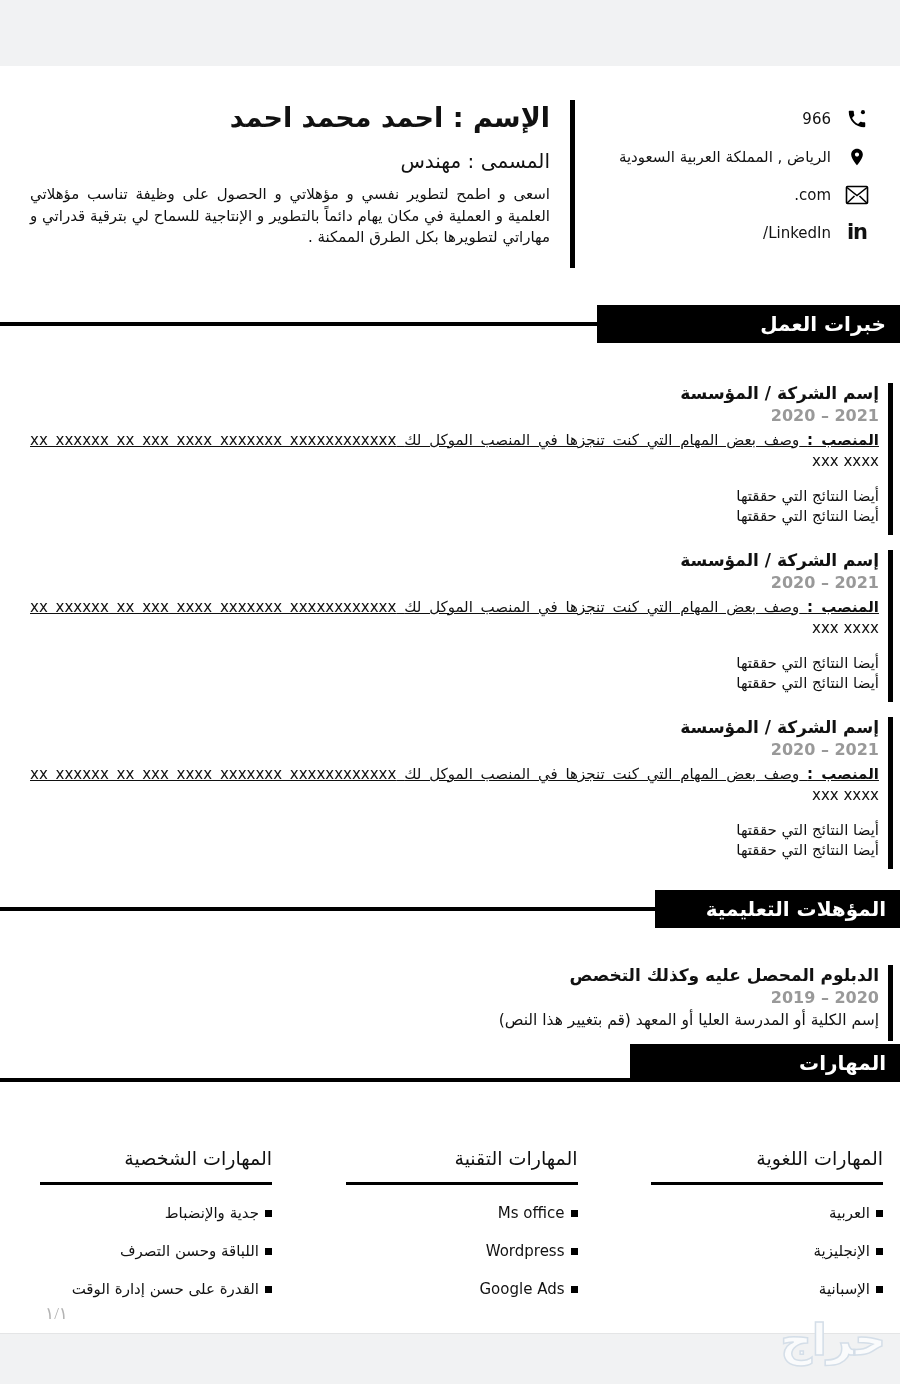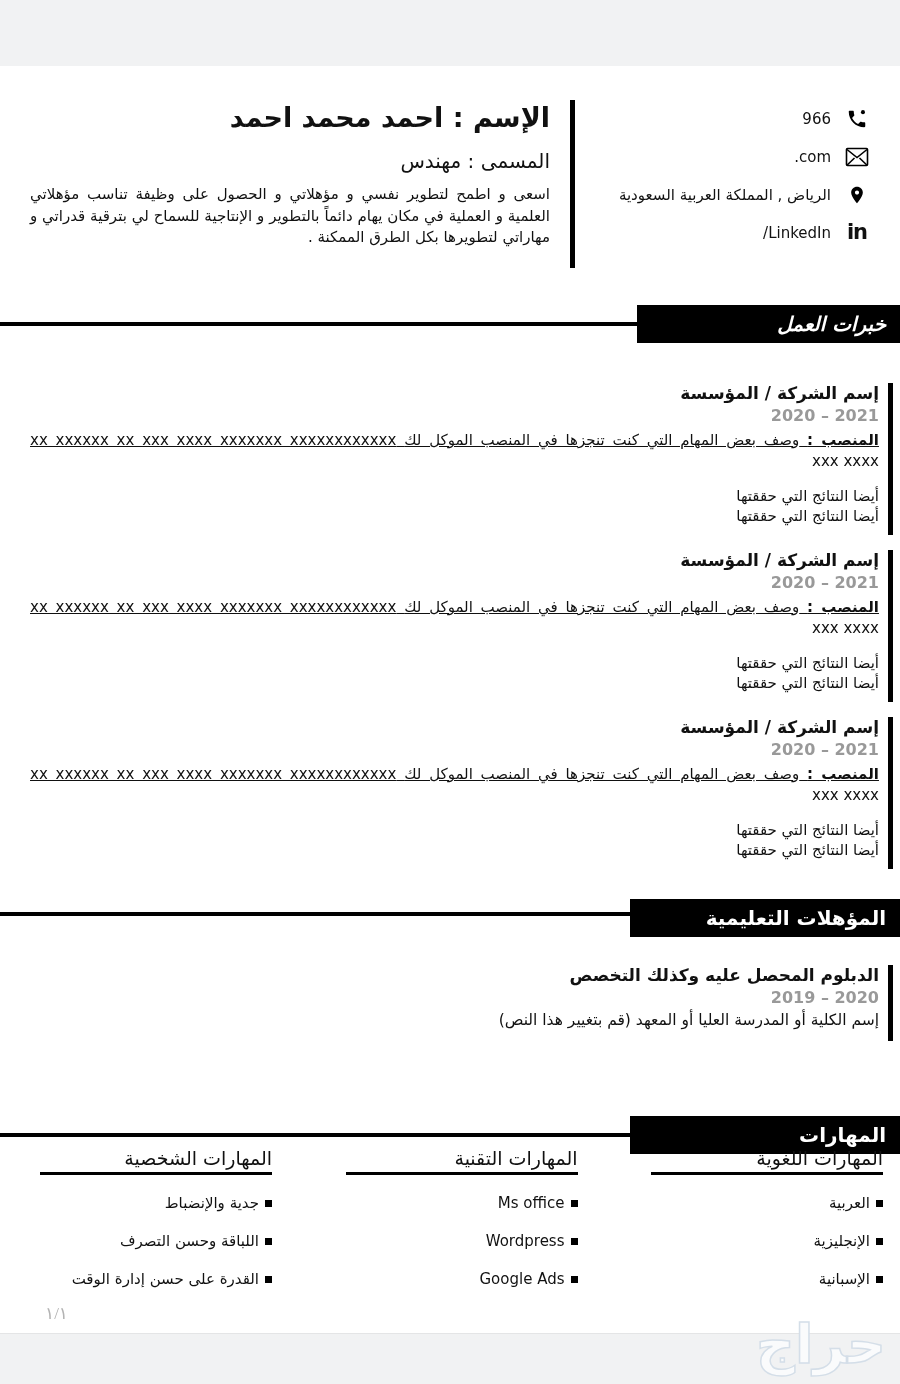--- a/index.html
+++ b/index.html
@@ -21,87 +21,87 @@
     border-left:none; border-right:5px solid #000; padding-right:20px; text-align:right;}
   .name{font-size:27px; font-weight:800; margin:2px 0 0 0; line-height:1.2;}
   .jobtitle{font-size:20px; margin-top:15px;}
   .summary{font-size:15px; line-height:21.5px; margin-top:11px; text-align:justify;}
 
   
   .sec{position:absolute; left:0; right:0; display:flex; align-items:center;}
   .sec .bar{height:38px; background:#000; color:#fff; font-weight:bold; font-size:20px;
     display:flex; align-items:center; padding-right:14px; box-sizing:border-box;}
   .sec .rule{flex:1; height:4px; background:#000;}
-  .sec-exp{top:239px;} .sec-exp .bar{width:263px;font-style:italic;}
-  .sec-edu{top:824px;} .sec-edu .bar{width:270px;margin-top:9px;}
-  .sec-skl{top:1050px;} .sec-skl .bar{width:270px;}
+  .sec-exp{top:239px;} .sec-exp .bar{width:303px;}
+  .sec-edu{top:824px;} .sec-edu .bar{width:245px;}
+  .sec-skl{top:978px;align-items:flex-end;} .sec-skl .bar{width:270px;}
 
   
   .entry{position:absolute; left:30px; right:7px; border-right:5px solid #000;
     padding-right:9px; text-align:right; box-sizing:border-box;}
   .job1{top:317px; height:152px;} .job2{top:484px; height:152px;} .job3{top:651px; height:152px;}
   .edu1{top:899px; height:76px;}
   .company,.degree{font-size:17px; font-weight:bold;}
   .dates{font-size:16px; font-weight:bold; color:#999; margin-top:3px;}
   .role1{font-size:15px; line-height:21px; margin-top:5px; text-align:justify; text-align-last:justify;text-decoration:underline;}
   .role2{font-size:15px; line-height:21px;}
   .results{margin-top:15px; font-size:15px; line-height:19.5px;}
   .school{font-size:15.5px; margin-top:4px;}
 
   
   .skills{position:absolute; top:1079px; left:40px; right:17px; display:flex; justify-content:space-between;}
   .skill-col{width:232px;}
-  .skill-title{font-size:19px; text-align:right; padding-bottom:1px; border-bottom:3px solid #000; line-height:26px;}
+  .skill-title{font-size:19px; text-align:right; padding-bottom:11px; border-bottom:3px solid #000; line-height:26px;}
   .skill-item{display:flex; align-items:center; gap:6px; margin-top:18px; height:20px; font-size:15px;}
   .bullet{width:7px; height:7px; background:#000; flex:0 0 7px;}
 
   
   .pagenum{position:absolute; left:45px; top:1237px; color:#b3b3b3; font-size:17px; direction:ltr;font-family:Liberation Serif, serif;}
   .footer{position:absolute; top:1333px; left:0; width:900px; height:51px; background:#f1f2f3; border-top:1px solid #e4e5e6; box-sizing:border-box;}
-  .watermark{position:absolute; top:1318px; right:14px; font-size:54px; font-weight:bold;
+  .watermark{position:absolute; top:1318px; right:14px; font-size:44px; font-weight:bold;
     color:#fafbfc; -webkit-text-stroke:1.5px #d4dee8; z-index:4; line-height:1;}
   svg{display:block;}
 </style>
 </head>
 <body>
 
 <div id="root">
   <div class="page">
 
     <div class="contact">
       <div class="c-row">
         <span class="c-ico">
           <svg width="22" height="22" viewBox="0 0 24 24">
               <path fill="#000" d="M6.62 10.79c1.44 2.83 3.76 5.14 6.59 6.59l2.2-2.2c.27-.27.67-.36 1.02-.24 1.12.37 2.33.57 3.57.57.55 0 1 .45 1 1V20c0 .55-.45 1-1 1-9.39 0-17-7.61-17-17 0-.55.45-1 1-1h3.5c.55 0 1 .45 1 1 0 1.25.2 2.45.57 3.57.11.35.03.74-.25 1.02l-2.2 2.2z"></path>
               <circle cx="18.5" cy="4.5" r="2.2" fill="#000"></circle>
             </svg>
         </span>
         <span class="ltr">966</span>
+      </div>
+      <div class="c-row">
+        <span class="c-ico">
+          <svg width="20" height="24" viewBox="0 0 24 24">
+              <path fill="#000" d="M12 2C8.13 2 5 5.13 5 9c0 5.25 7 13 7 13s7-7.75 7-13c0-3.87-3.13-7-7-7zm0 9.5c-1.38 0-2.5-1.12-2.5-2.5S10.62 6.5 12 6.5s2.5 1.12 2.5 2.5-1.12 2.5-2.5 2.5z"></path>
+            </svg>
+        </span>
+        <span>الرياض , المملكة العربية السعودية</span>
       </div>
       <div class="c-row">
         <span class="c-ico">
           <svg width="24" height="20" viewBox="0 0 24 20" fill="none" stroke="#000" stroke-width="1.6">
               <rect x="1.5" y="1.5" width="21" height="17" rx="1"></rect>
               <path d="M2 2.5l10 8 10-8"></path>
               <path d="M2.2 18l7.3-7"></path>
               <path d="M21.8 18l-7.3-7"></path>
             </svg>
         </span>
         <span class="ltr">.com</span>
       </div>
       <div class="c-row">
         <span class="c-ico">
-          <svg width="20" height="24" viewBox="0 0 24 24">
-              <path fill="#000" d="M12 2C8.13 2 5 5.13 5 9c0 5.25 7 13 7 13s7-7.75 7-13c0-3.87-3.13-7-7-7zm0 9.5c-1.38 0-2.5-1.12-2.5-2.5S10.62 6.5 12 6.5s2.5 1.12 2.5 2.5-1.12 2.5-2.5 2.5z"></path>
-            </svg>
-        </span>
-        <span>الرياض , المملكة العربية السعودية</span>
-      </div>
-      <div class="c-row">
-        <span class="c-ico">
           <span class="in-glyph">in</span>
         </span>
         <span class="ltr">/LinkedIn</span>
       </div>
     </div>
 
     <div class="namewrap">
       <div class="name">الإسم : احمد محمد احمد</div>
       <div class="jobtitle">المسمى : مهندس</div>
       <div class="summary">اسعى و اطمح لتطوير نفسي و مؤهلاتي و الحصول على وظيفة تناسب مؤهلاتي العلمية و العملية في مكان يهام دائماً بالتطوير و الإنتاجية للسماح لي بترقية قدراتي و مهاراتي لتطويرها بكل الطرق الممكنة .</div>

